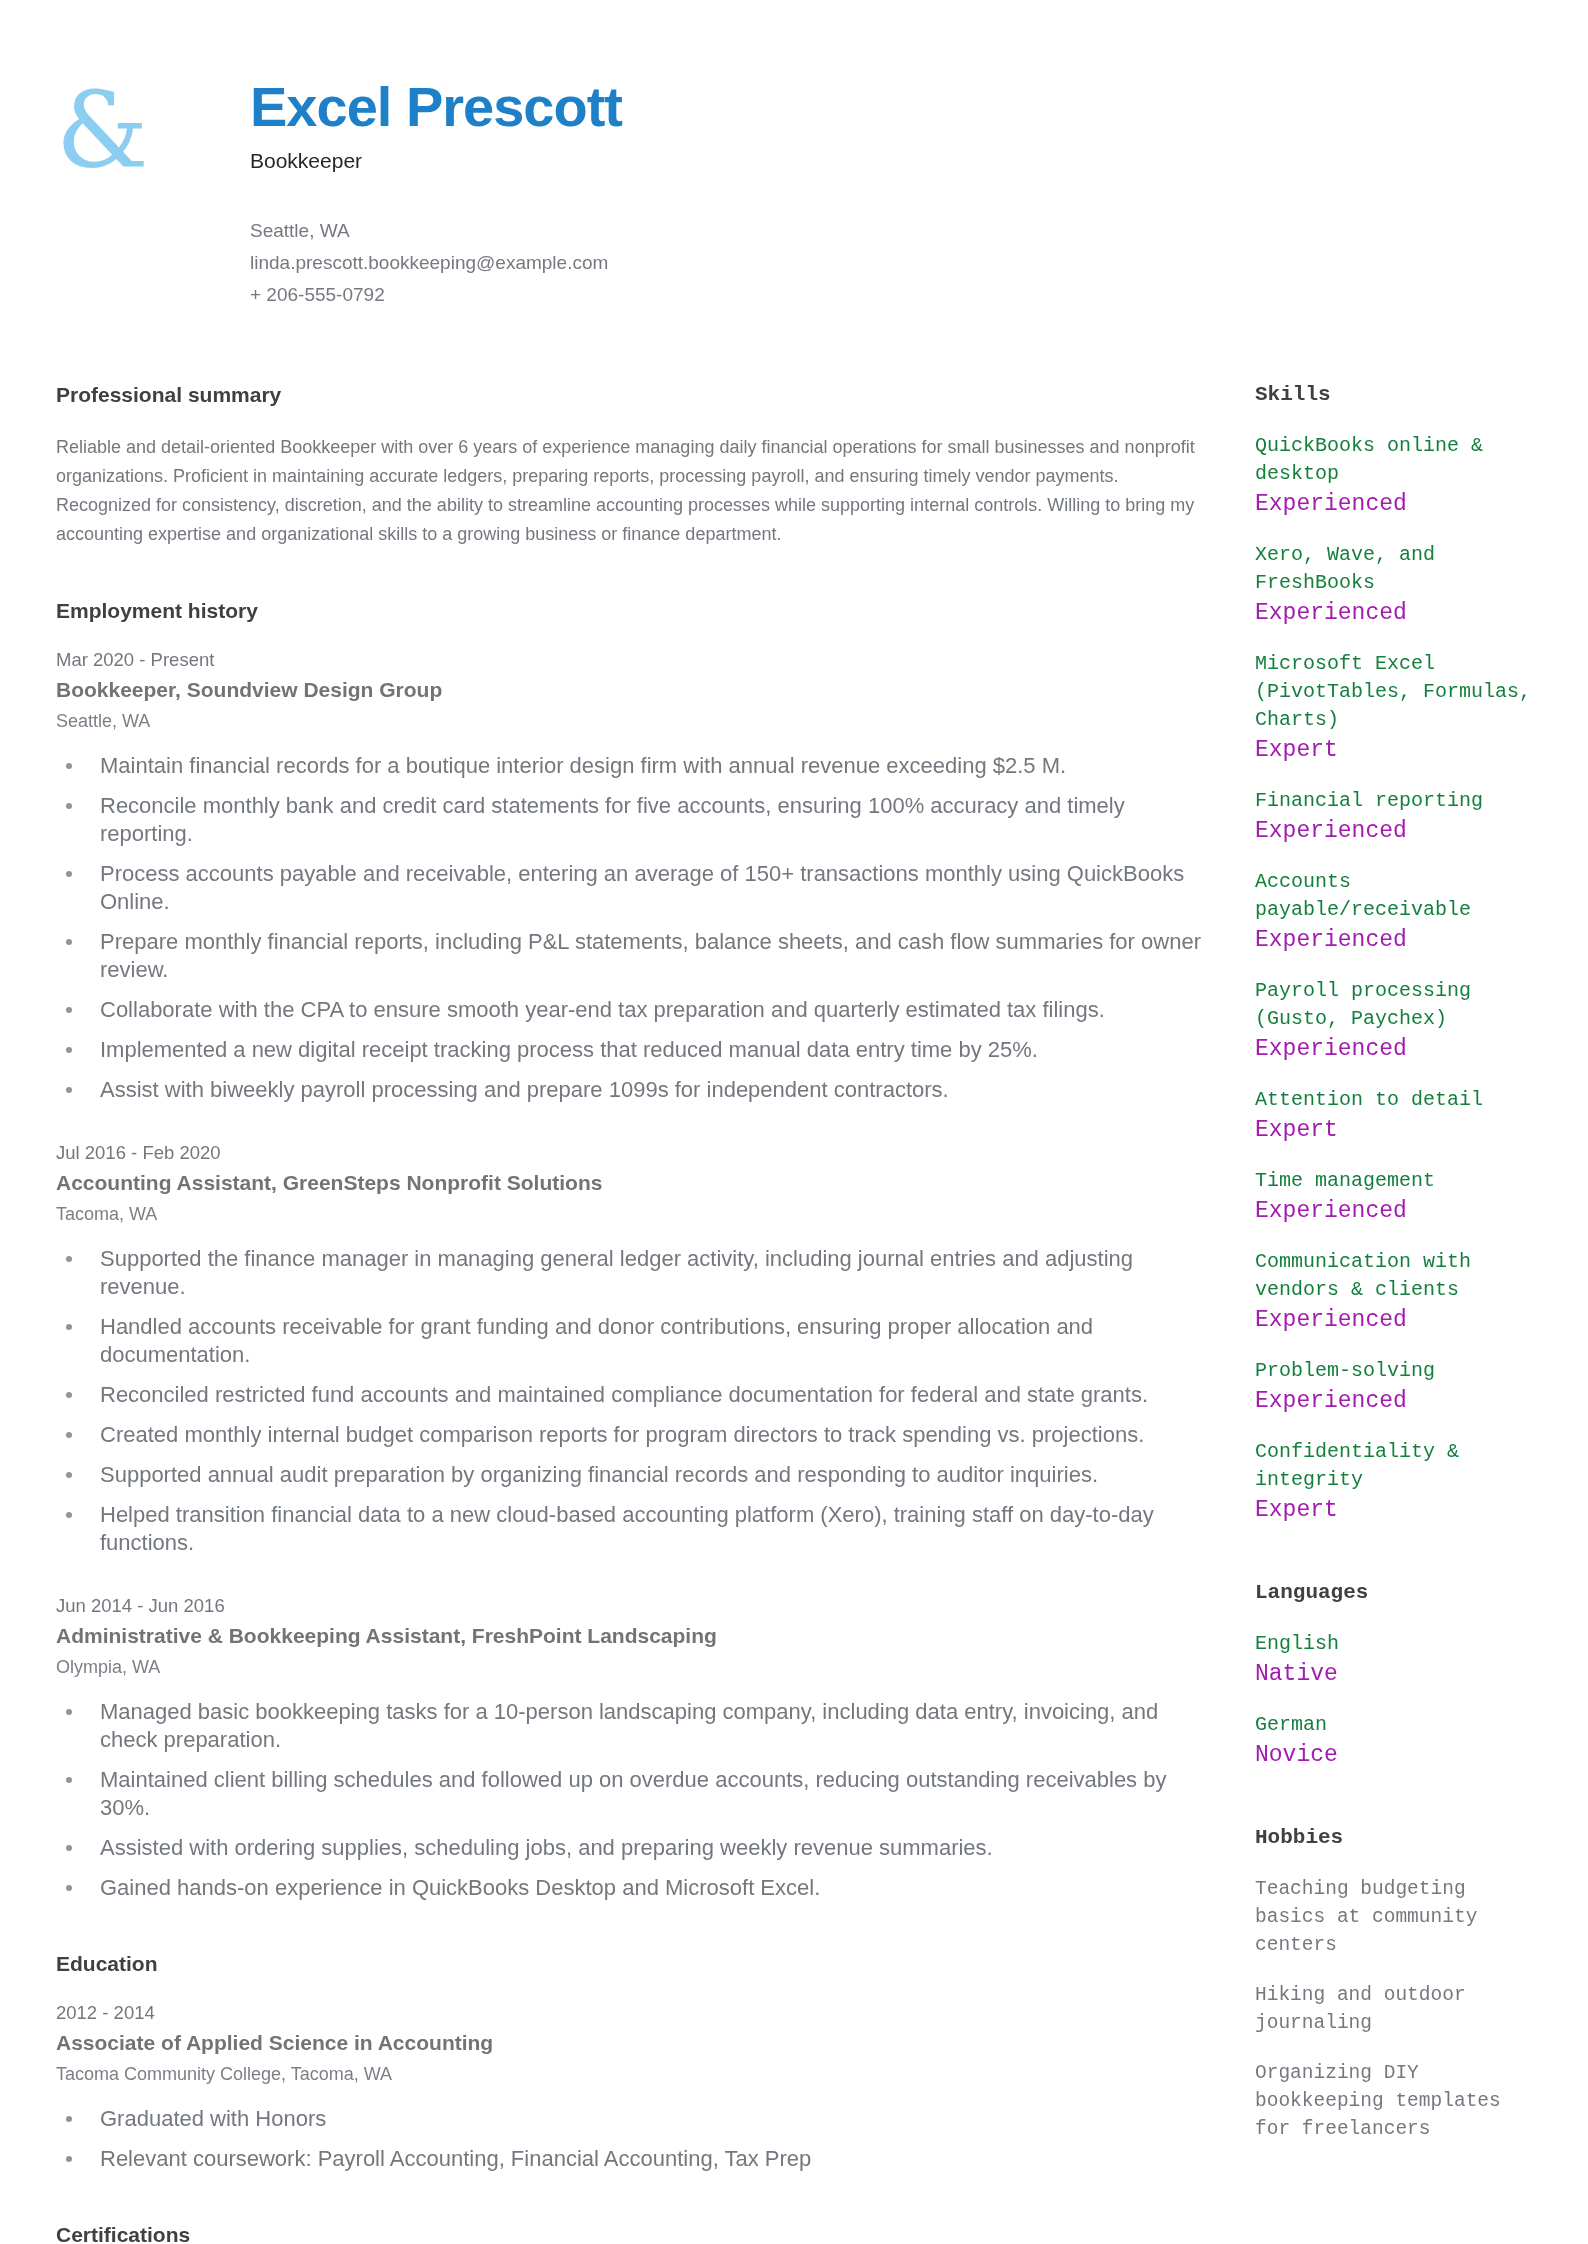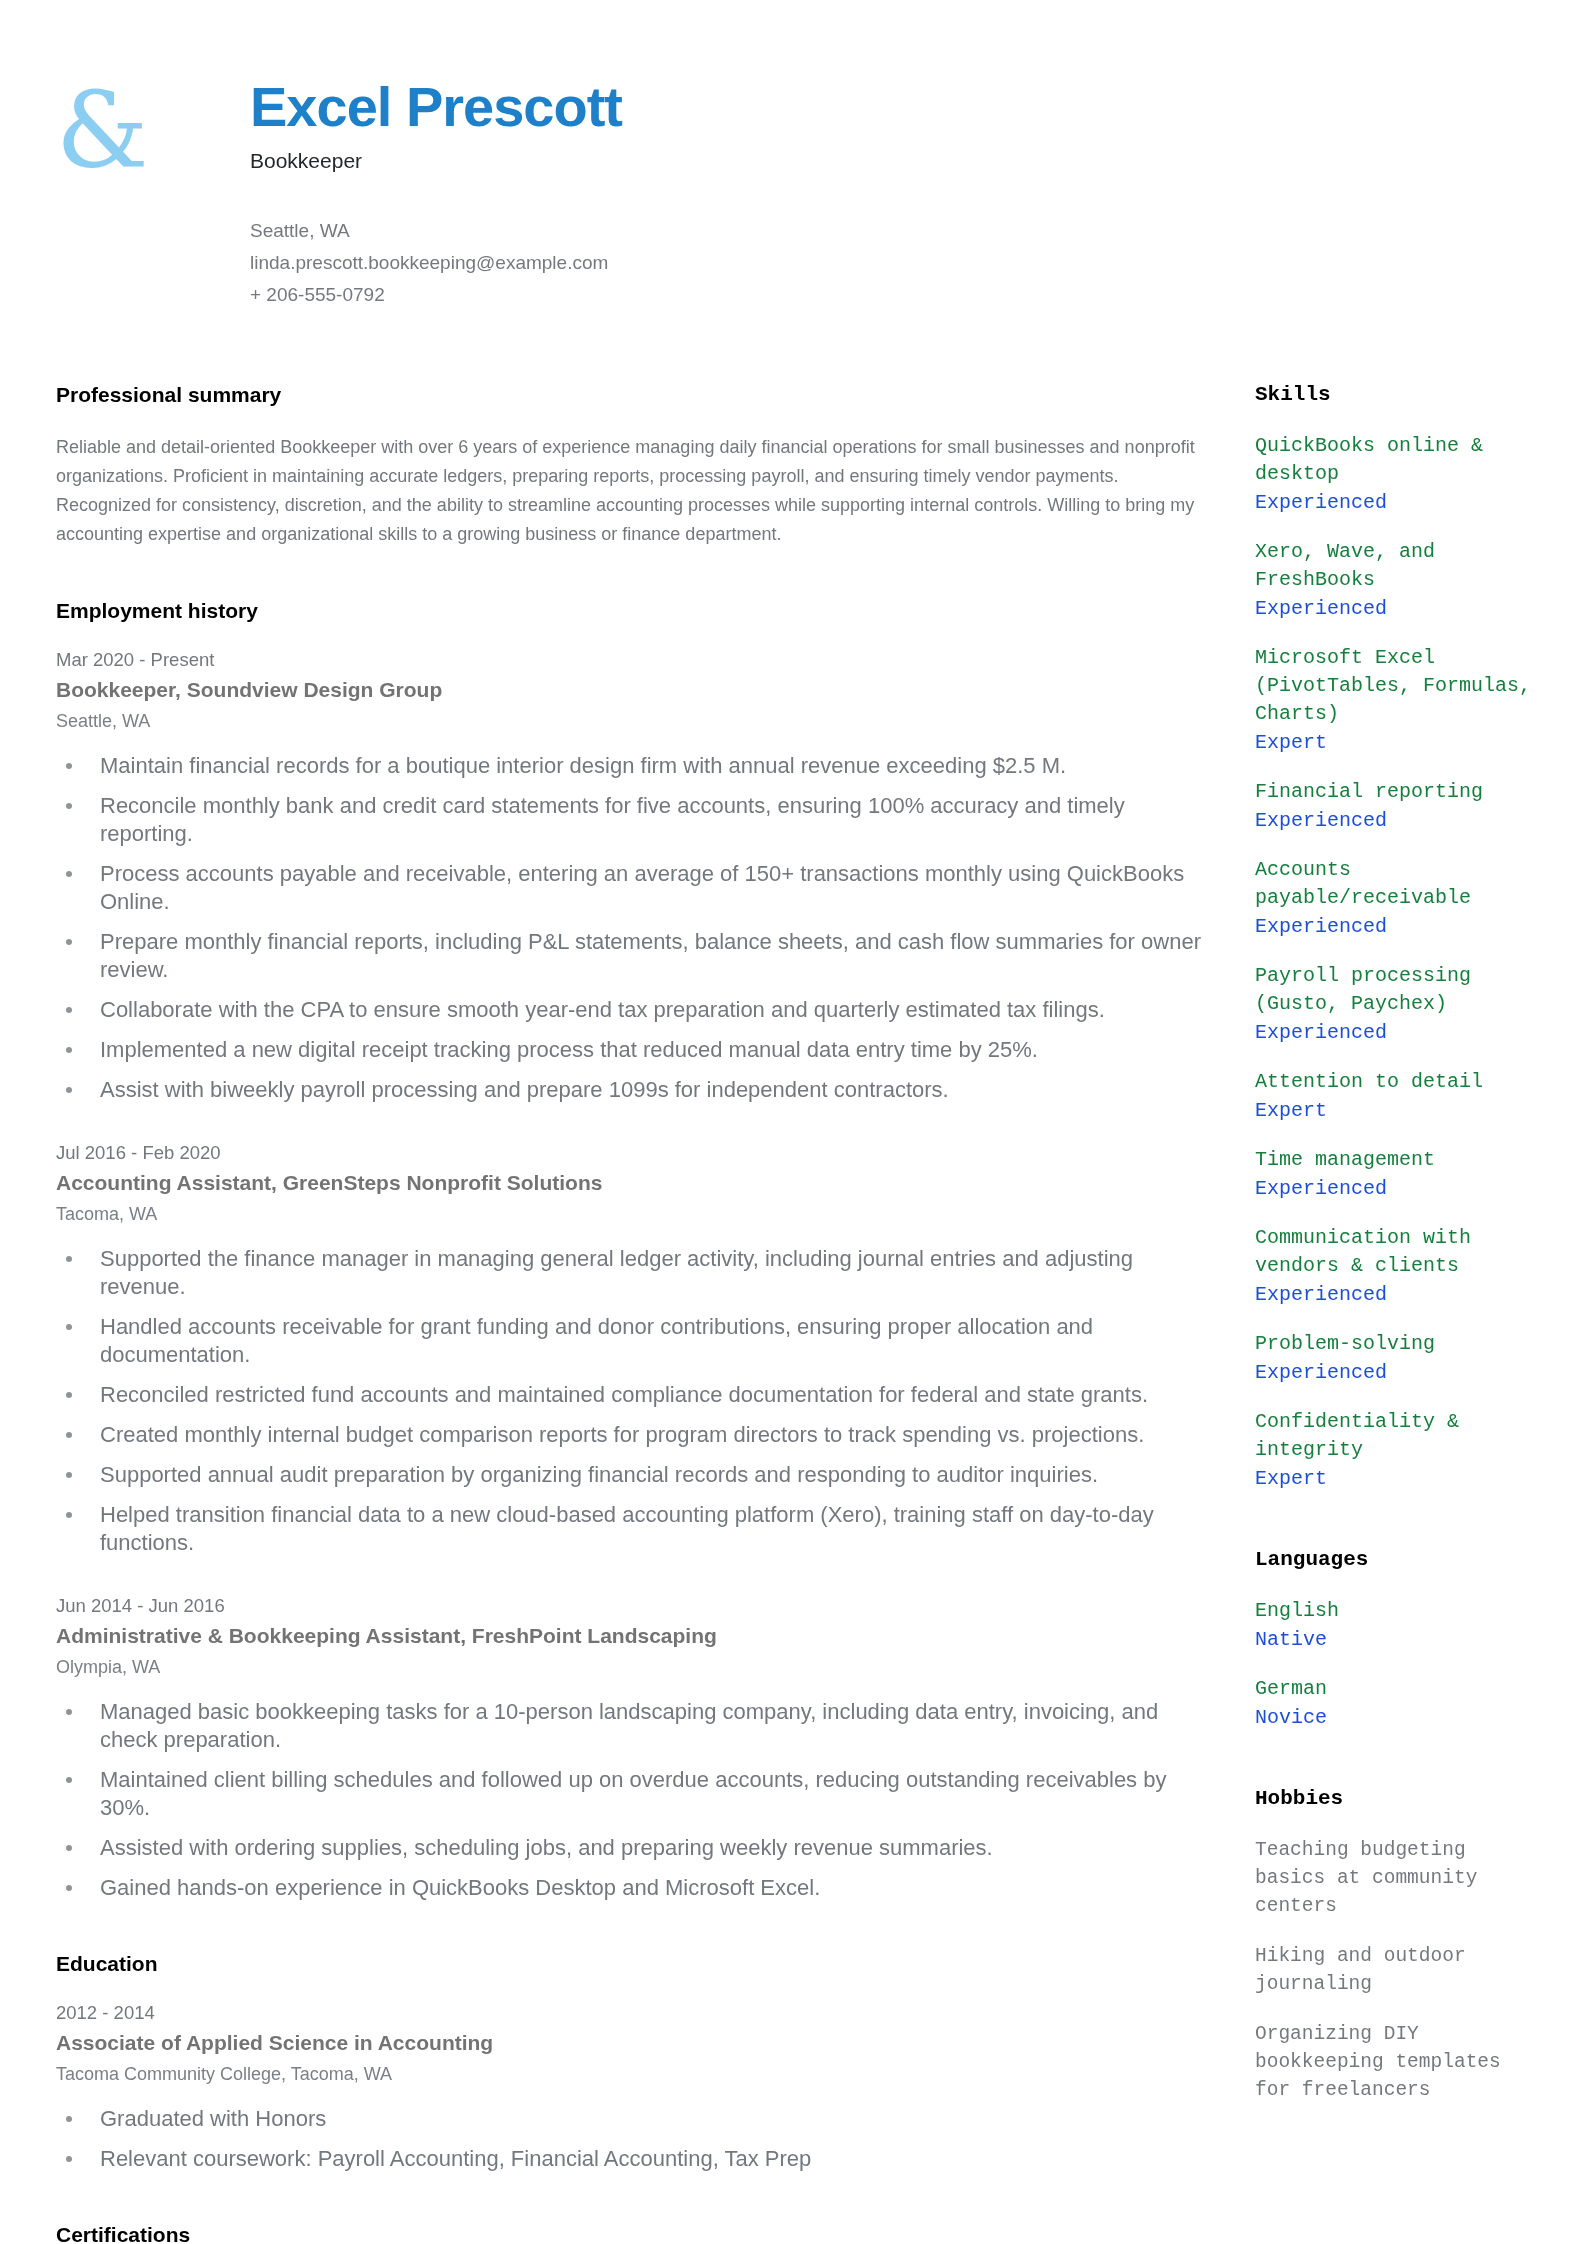--- a/index.html
+++ b/index.html
@@ -42,21 +42,21 @@
   .contact { margin-top: 42px; font-size: 19px; color: #75797f; line-height: 32px; }
 
   
   .columns { display: flex; gap: 44px; margin-top: 72px; }
   .main-col { width: 1155px; flex: none; }
   .side-col { width: 277px; flex: none; font-family: Liberation Mono, monospace; }
 
   h2.section-title {
     font-size: 21px;
     font-weight: 600;
-    color: #000000;
+    color: #404040;
     margin-bottom: 26px;
   }
   .section { margin-bottom: 50px; }
 
   .summary-text { font-size: 18px; line-height: 29px; color: #73777e; }
 
   
   .job { margin-bottom: 38px; }
   .job-dates { font-size: 18.5px; color: #73777e; margin-bottom: 7px; }
   .job-title { font-size: 21px; font-weight: 600; color: #737373; margin-bottom: 9px; }
@@ -85,21 +85,21 @@
   
   .side-section { margin-bottom: 58px; }
   .skill-item { margin-bottom: 24px; }
   .skill-name {
     font-size: 20px;
     line-height: 28px;
     font-weight: 500;
     color: #15803d;
     margin-bottom: 3px;
   }
-  .skill-level { font-size: 20px; color: #1d4ed8; }
+  .skill-level { font-size: 23px; color: #a21caf; }
   .hobby-item {
     font-size: 19.5px;
     line-height: 28px;
     color: #75797f;
     margin-bottom: 22px;
   }
 </style>
 </head>
 <body>
 

